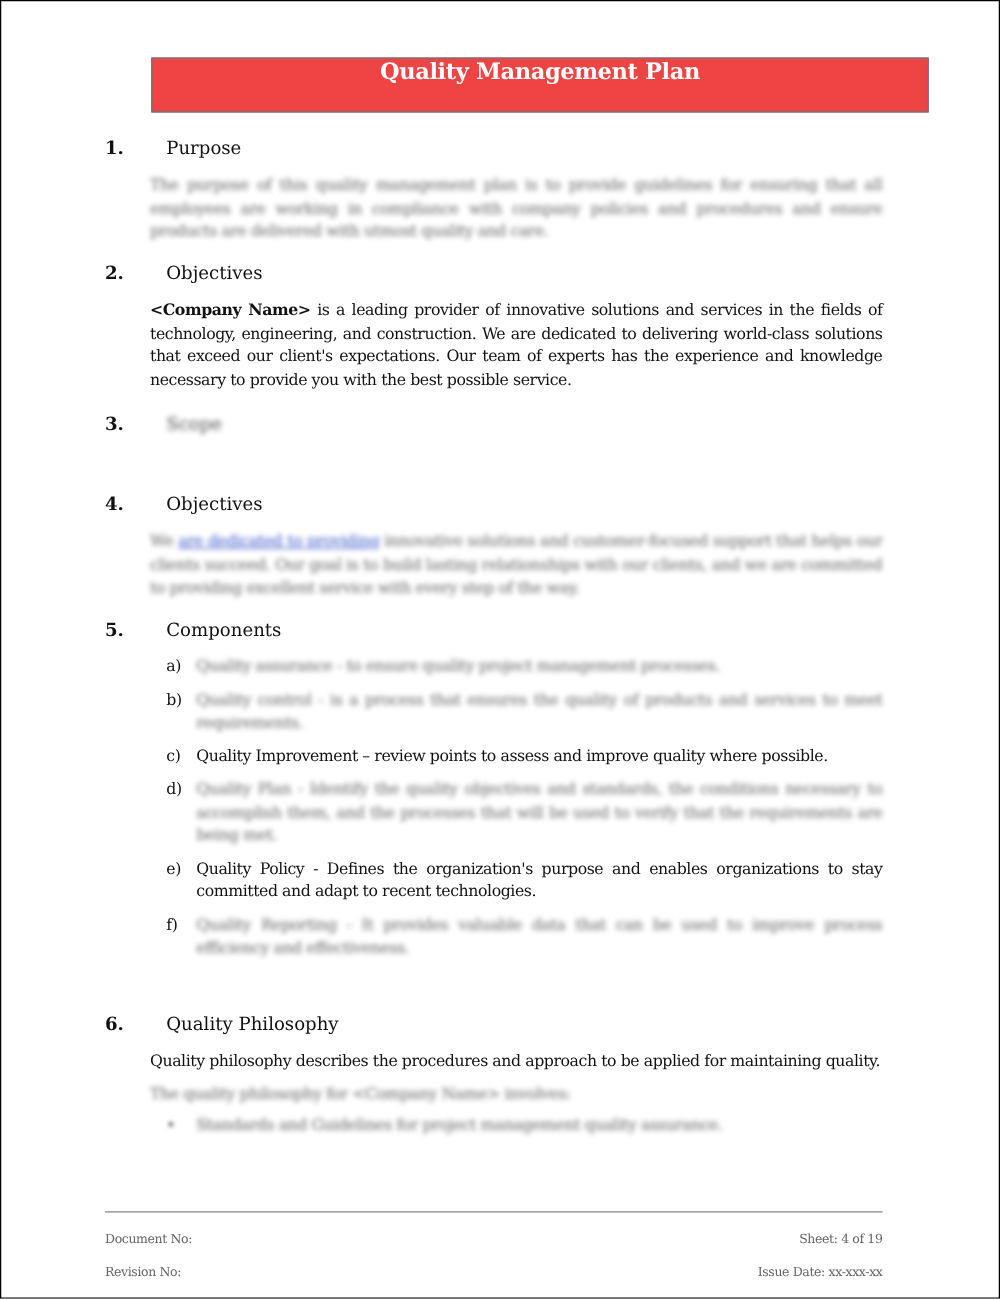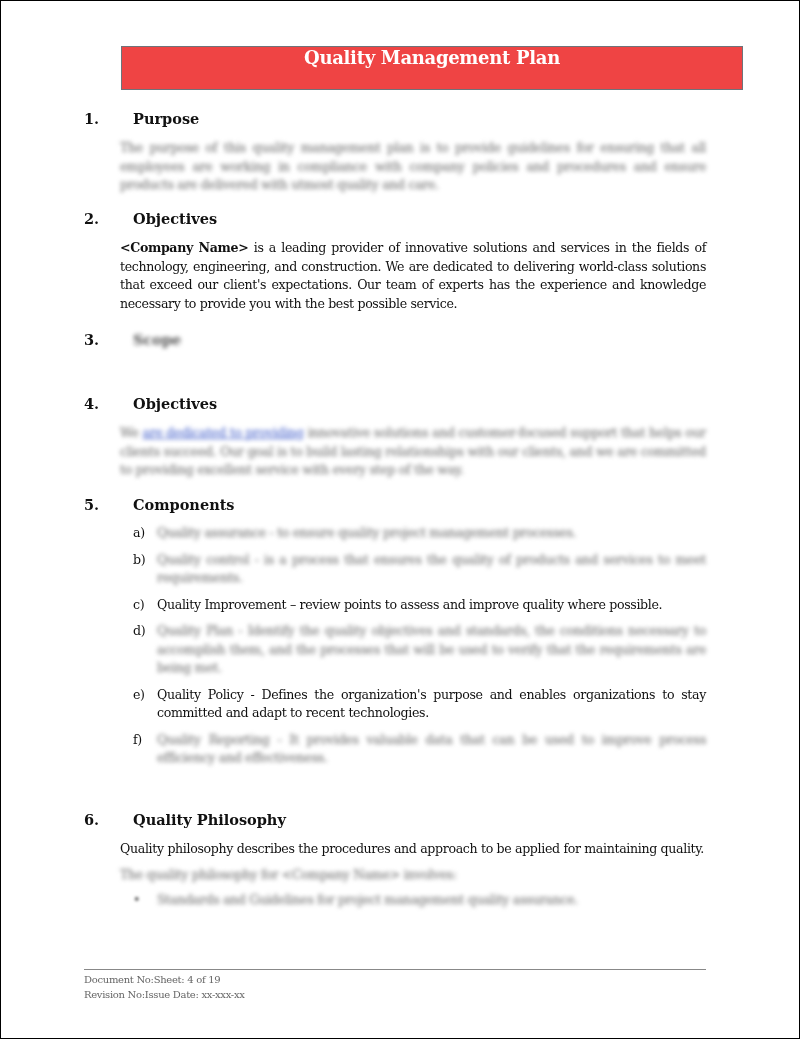--- a/index.html
+++ b/index.html
@@ -19,41 +19,41 @@
     }
     .title-bar span {
       color: #ffffff; font-weight: bold; font-size: 18px;
       font-family: "DejaVu Serif", serif; letter-spacing: -0.3px;
     }
     .section { position: absolute; left: 83px; width: 622px; }
     .sec-head { display: flex; align-items: baseline; height: 20px; }
     .sec-num {
       width: 49px; font-weight: bold; font-size: 14.5px;
     }
-    .sec-title { font-weight: bold; font-size: 14.5px; }
+    .sec-title { font-weight: normal; font-size: 14.5px; }
     .sec-title.blur { filter: blur(2.2px); color: #555; }
     .para {
       margin-left: 36px; font-size: 12.6px; line-height: 18.5px;
       text-align: justify; letter-spacing: -0.35px;
     }
     .para.blur { filter: blur(2.3px); color: #666; }
     .para b { font-weight: bold; }
     .list-item { display: flex; margin-left: 49px; font-size: 12.6px; line-height: 18.5px; letter-spacing: -0.35px; }
     .list-item .marker { width: 24px; flex: none; }
     .list-item .txt { flex: 1; text-align: justify; }
     .list-item .txt.blur { filter: blur(2.3px); color: #666; }
     .link-under { color: #3856c8; text-decoration: underline; }
     .bullet { width: 24px; flex: none; filter: blur(1.5px); color: #555; }
     .footer {
       position: absolute; left: 83px; top: 968px; width: 622px;
       border-top: 1px solid #888; padding-top: 2px;
       font-family: "DejaVu Serif", serif; font-size: 10px; color: #666;
       letter-spacing: -0.3px;
     }
-    .footer-row { display: flex; line-height: 15px; }
+    .footer-row { display: flex; justify-content: space-between; line-height: 15px; margin-top: 12px; }
   </style>
 </head>
 <body>
 
 <div class="page">
 
   <div class="title-bar">
     <span>Quality Management Plan</span>
   </div>
 

